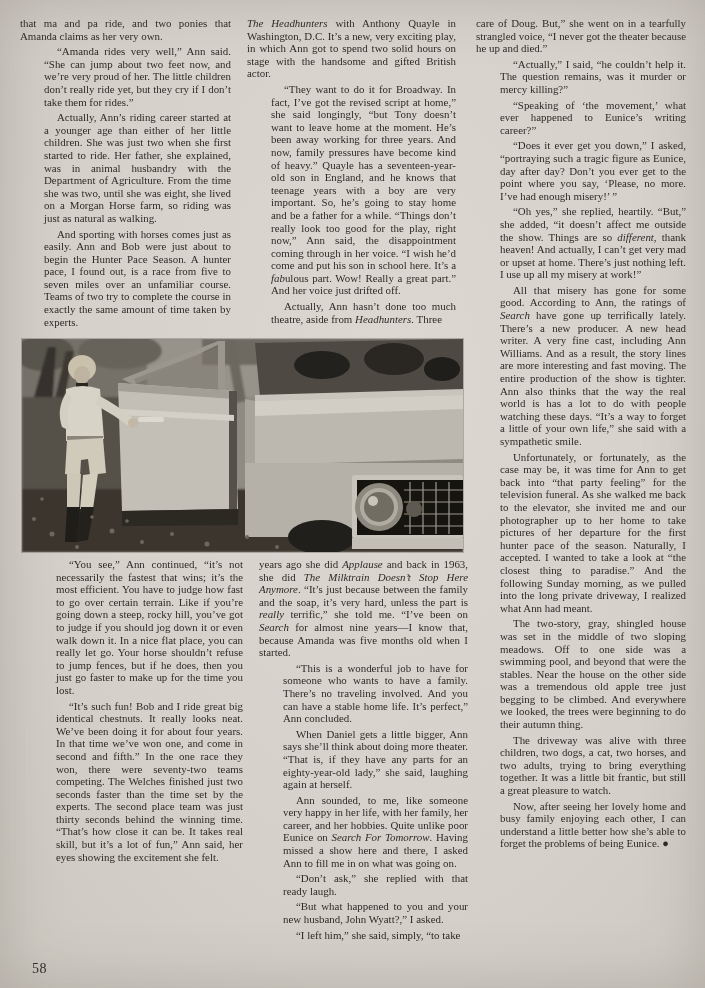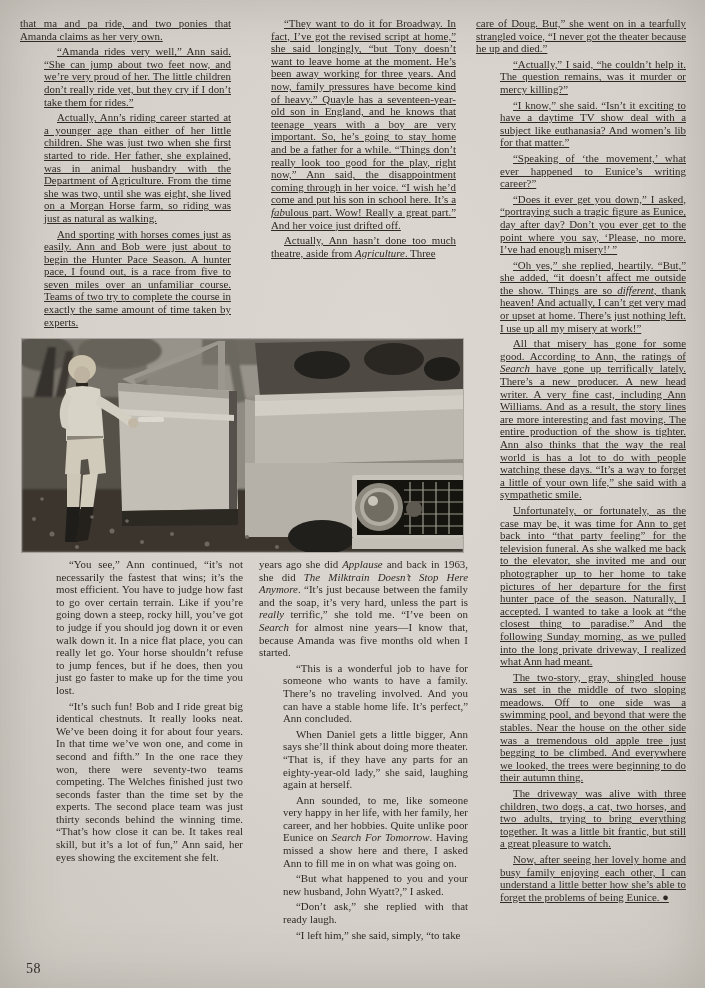--- a/index.html
+++ b/index.html
@@ -4,29 +4,29 @@
 <style>
   html { background:#b7b3ac; }
   body {
     margin:0; width:705px; height:988px; position:relative; overflow:hidden;
     background: radial-gradient(ellipse at 55% 38%, #dcd8d1 0%, #d6d2cb 55%, #ccc8c0 100%);
     font-family:"Liberation Serif","DejaVu Serif",serif;
     color:#2e2a25;
   }
   body::after { content:""; position:absolute; inset:0; pointer-events:none;
     box-shadow: inset 0 0 60px rgba(90,84,76,.25); }
-  .col { position:absolute; top:17px;text-decoration:underline; }
+  .col { position:absolute; top:17px; }
   #col1 { left:20px;  width:211px; height:960px; }
   #col2 { left:247px; width:209px; height:960px; }
   #col3 { left:476px; width:210px; height:960px; }
   .para { margin:0 0 3px 0; font-size:10.9px; line-height:12.6px; text-align:justify; }
   .para.ind { text-indent:13px;margin-left:24px; }
   .col-top { overflow:hidden; max-height:330px; }
   .col-bottom { position:absolute; top:541px; left:12px; width:100%; }
-  .pagenum { position:absolute; top:944px; left:6px; font-size:14px; letter-spacing:.5px; }
+  .pagenum { position:absolute; top:944px; left:12px; font-size:14px; letter-spacing:.5px; }
   .photo { position:absolute; left:22px; top:339px; width:441px; height:213px; margin:0; z-index:5;
     box-shadow: 0 0 0 1px rgba(70,64,58,.3); background:#8f8b84; }
   .photo svg { display:block; width:100%; height:100%; }
 </style>
 </head>
 <body>
 
 <div class="page">
 
   <div class="col" id="col1">
@@ -38,39 +38,39 @@
       </div>
     <div class="col-bottom">
         <p class="para ind">“You see,” Ann continued, “it’s not necessarily the fastest that wins; it’s the most efficient. You have to judge how fast to go over certain terrain. Like if you’re going down a steep, rocky hill, you’ve got to judge if you should jog down it or even walk down it. In a nice flat place, you can really let go. Your horse shouldn’t refuse to jump fences, but if he does, then you just go faster to make up for the time you lost.</p>
         <p class="para ind">“It’s such fun! Bob and I ride great big identical chestnuts. It really looks neat. We’ve been doing it for about four years. In that time we’ve won one, and come in second and fifth.” In the one race they won, there were seventy-two teams competing. The Welches finished just two seconds faster than the time set by the experts. The second place team was just thirty seconds behind the winning time. “That’s how close it can be. It takes real skill, but it’s a lot of fun,” Ann said, her eyes showing the excitement she felt.</p>
       </div>
     <div class="pagenum">58</div>
   </div>
 
   <div class="col" id="col2">
     <div class="col-top">
+        <p class="para"><i>The Headhunters</i> with Anthony Quayle in Washington, D.C. It’s a new, very exciting play, in which Ann got to spend two solid hours on stage with the handsome and gifted British actor.</p>
         <p class="para ind">“They want to do it for Broadway. In fact, I’ve got the revised script at home,” she said longingly, “but Tony doesn’t want to leave home at the moment. He’s been away working for three years. And now, family pressures have become kind of heavy.” Quayle has a seventeen-year-old son in England, and he knows that teenage years with a boy are very important. So, he’s going to stay home and be a father for a while. “Things don’t really look too good for the play, right now,” Ann said, the disappointment coming through in her voice. “I wish he’d come and put his son in school here. It’s a <i>fab</i>ulous part. Wow! Really a great part.” And her voice just drifted off.</p>
-        <p class="para ind">Actually, Ann hasn’t done too much theatre, aside from <i>Agriculture</i>. Three</p>
+        <p class="para ind">Actually, Ann hasn’t done too much theatre, aside from <i>Headhunters</i>. Three</p>
       </div>
     <div class="col-bottom">
         <p class="para">years ago she did <i>Applause</i> and back in 1963, she did <i>The Milktrain Doesn’t Stop Here Anymore</i>. “It’s just because between the family and the soap, it’s very hard, unless the part is <i>really</i> terrific,” she told me. “I’ve been on <i>Search</i> for almost nine years—I know that, because Amanda was five months old when I started.</p>
         <p class="para ind">“This is a wonderful job to have for someone who wants to have a family. There’s no traveling involved. And you can have a stable home life. It’s perfect,” Ann concluded.</p>
         <p class="para ind">When Daniel gets a little bigger, Ann says she’ll think about doing more theater. “That is, if they have any parts for an eighty-year-old lady,” she said, laughing again at herself.</p>
         <p class="para ind">Ann sounded, to me, like someone very happy in her life, with her family, her career, and her hobbies. Quite unlike poor Eunice on <i>Search For Tomorrow</i>. Having missed a show here and there, I asked Ann to fill me in on what was going on.</p>
+        <p class="para ind">“Don’t ask,” she replied with that ready laugh.</p>
         <p class="para ind">“But what happened to you and your new husband, John Wyatt?,” I asked.</p>
-        <p class="para ind">“Don’t ask,” she replied with that ready laugh.</p>
         <p class="para ind">“I left him,” she said, simply, “to take</p>
       </div>
   </div>
 
   <div class="col" id="col3">
     <div>
         <p class="para">care of Doug. But,” she went on in a tearfully strangled voice, “I never got the theater because he up and died.”</p>
         <p class="para ind">“Actually,” I said, “he couldn’t help it. The question remains, was it murder or mercy killing?”</p>
-        <p class="para ind">“I know,” she said. “Isn’t it exciting to have a daytime TV show deal with a subject like euthanasia? And women’s lib for that matter.”</p>
         <p class="para ind">“Speaking of ‘the movement,’ what ever happened to Eunice’s writing career?”</p>
         <p class="para ind">“Does it ever get you down,” I asked, “portraying such a tragic figure as Eunice, day after day? Don’t you ever get to the point where you say, ‘Please, no more. I’ve had enough misery!’ ”</p>
         <p class="para ind">“Oh yes,” she replied, heartily. “But,” she added, “it doesn’t affect me outside the show. Things are so <i>different</i>, thank heaven! And actually, I can’t get very mad or upset at home. There’s just nothing left. I use up all my misery at work!”</p>
         <p class="para ind">All that misery has gone for some good. According to Ann, the ratings of <i>Search</i> have gone up terrifically lately. There’s a new producer. A new head writer. A very fine cast, including Ann Williams. And as a result, the story lines are more interesting and fast moving. The entire production of the show is tighter. Ann also thinks that the way the real world is has a lot to do with people watching these days. “It’s a way to forget a little of your own life,” she said with a sympathetic smile.</p>
         <p class="para ind">Unfortunately, or fortunately, as the case may be, it was time for Ann to get back into “that party feeling” for the television funeral. As she walked me back to the elevator, she invited me and our photographer up to her home to take pictures of her departure for the first hunter pace of the season. Naturally, I accepted. I wanted to take a look at “the closest thing to paradise.” And the following Sunday morning, as we pulled into the long private driveway, I realized what Ann had meant.</p>
         <p class="para ind">The two-story, gray, shingled house was set in the middle of two sloping meadows. Off to one side was a swimming pool, and beyond that were the stables. Near the house on the other side was a tremendous old apple tree just begging to be climbed. And everywhere we looked, the trees were beginning to do their autumn thing.</p>
         <p class="para ind">The driveway was alive with three children, two dogs, a cat, two horses, and two adults, trying to bring everything together. It was a little bit frantic, but still a great pleasure to watch.</p>
         <p class="para ind">Now, after seeing her lovely home and busy family enjoying each other, I can understand a little better how she’s able to forget the problems of being Eunice. ●</p>
       </div>
   </div>

